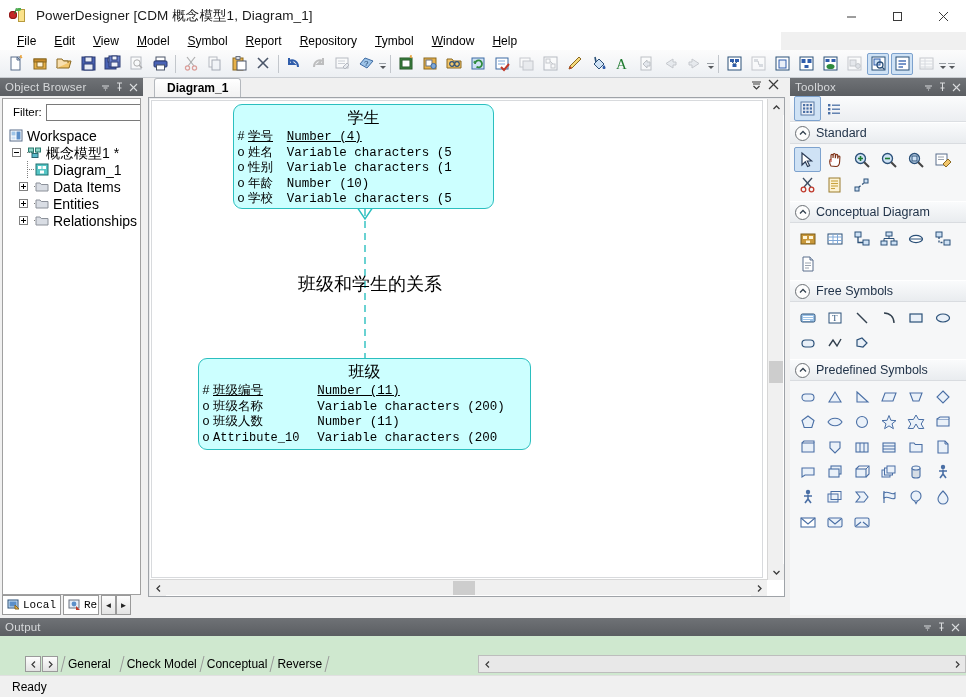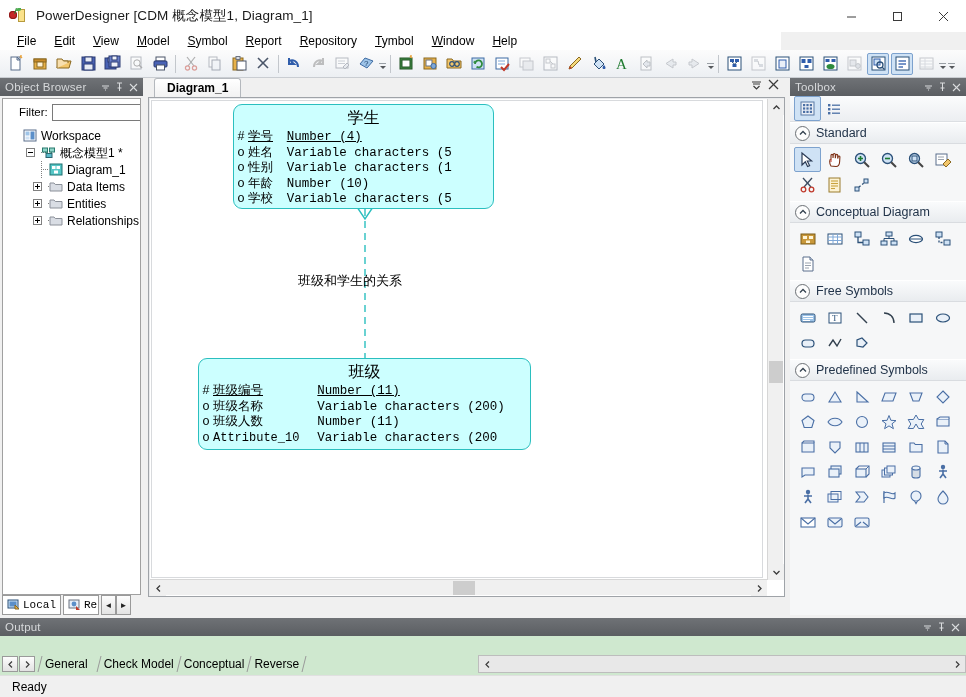--- a/index.html
+++ b/index.html
@@ -112,28 +112,28 @@
   .browser {
     position:absolute; left:0; top:78px; width:143px; height:537px;
     background:#f0f0f0;
     display:flex; flex-direction:column;
   }
   .browser-body {
     flex:1; background:#ffffff; border:1px solid #a0a0a0; margin:2px 2px 0 2px;
     position:relative; overflow:hidden;
   }
   .filter-row {
-    display:flex; align-items:center; height:22px; padding:4px 4px 0 16px;
+    display:flex; align-items:center; height:22px; padding:4px 4px 0 10px;
   }
   .filter-label { font-size:11.5px; color:#000; margin-right:4px; }
   .filter-input {
     flex:1; height:17px; border:1px solid #7a7a7a; background:#fff;
     font-size:11px; padding:0 2px; font-family:"Liberation Sans",sans-serif;
   }
-  .tree { padding:6px 0 0 4px; font-size:12px; color:#000;margin-left:14px; }
+  .tree { padding:6px 0 0 4px; font-size:14px; color:#000; }
   .tnode { display:flex; align-items:center; height:17px; white-space:nowrap; }
   .texp {
     width:9px; height:9px; border:1px solid #808080; background:#fff;
     position:relative; flex:none; margin-right:2px;
   }
   .texp::before { content:""; position:absolute; left:1px; top:3px; width:5px; height:1px; background:#000; }
   .texp.plus::after { content:""; position:absolute; left:3px; top:1px; width:1px; height:5px; background:#000; }
   .tdots { width:12px; height:17px; position:relative; flex:none; }
   .tdots::before {
     content:""; position:absolute; left:4px; top:8px; width:8px; height:1px;
@@ -242,21 +242,21 @@
     white-space:nowrap; font-family:"Liberation Mono", monospace;
   }
   .attr-key { width:14px; text-align:center; font-size:11px; }
   .attr-name { padding-right:6px !important; font-family:Liberation Mono, monospace; font-size:12.5px; }
   .attr-name.mono { font-family:"Liberation Mono", monospace !important; font-size:12px; }
   .pk .attr-name, .pk .attr-type { text-decoration: underline; }
   .pk .attr-name { text-decoration: underline; }
   .attr-type { font-family:"Liberation Mono", monospace; }
 
   .rel-label {
-    position:absolute; font-size:13px; color:#000;
+    position:absolute; font-size:18px; color:#000;
     font-family:"Liberation Sans", sans-serif; white-space:nowrap;
   }
 
   
   .toolbox {
     position:absolute; left:790px; top:78px; width:176px; height:537px;
     background:#f0f0f0; display:flex; flex-direction:column;
   }
   .tbx-body { flex:1; background:#f6f7f8; overflow:hidden; position:relative; }
   .tbx-strip {
@@ -294,21 +294,21 @@
   .out-body {
     position:absolute; left:0; top:18px; width:966px; height:39px;
     background:#cfe8cf;
   }
   .out-text {
     position:absolute; left:2px; top:20px; width:478px; height:17px;
     background:#cfe8cf;
   }
   .out-tabstrip {
     position:absolute; left:0; top:655px; width:410px; height:18px;
-    display:flex; align-items:center;
+    display:flex; align-items:center;padding-left:23px;
   }
   .out-nav {
     width:16px; height:16px; border:1px solid #9a9a9a;
     background:linear-gradient(#fdfdfd,#e2e2e2);
     display:flex; align-items:center; justify-content:center;
     font-size:8px; color:#222;
   }
   .outtab {
     font-size:12px; color:#000; padding:0 6px; height:18px;
     display:flex; align-items:center; position:relative;

